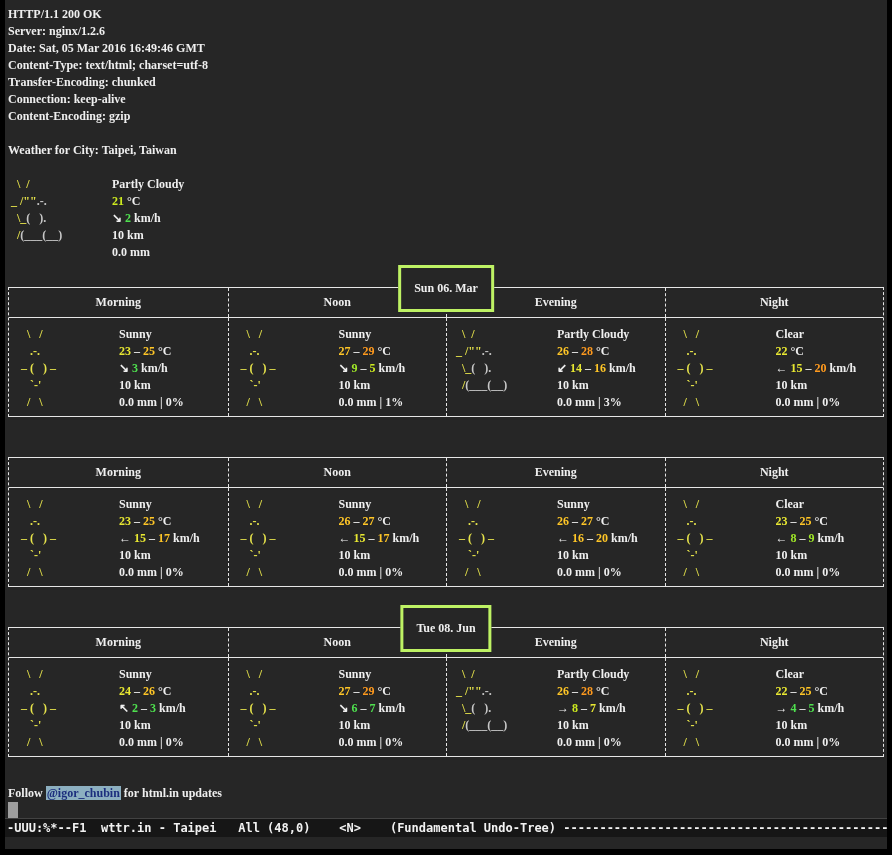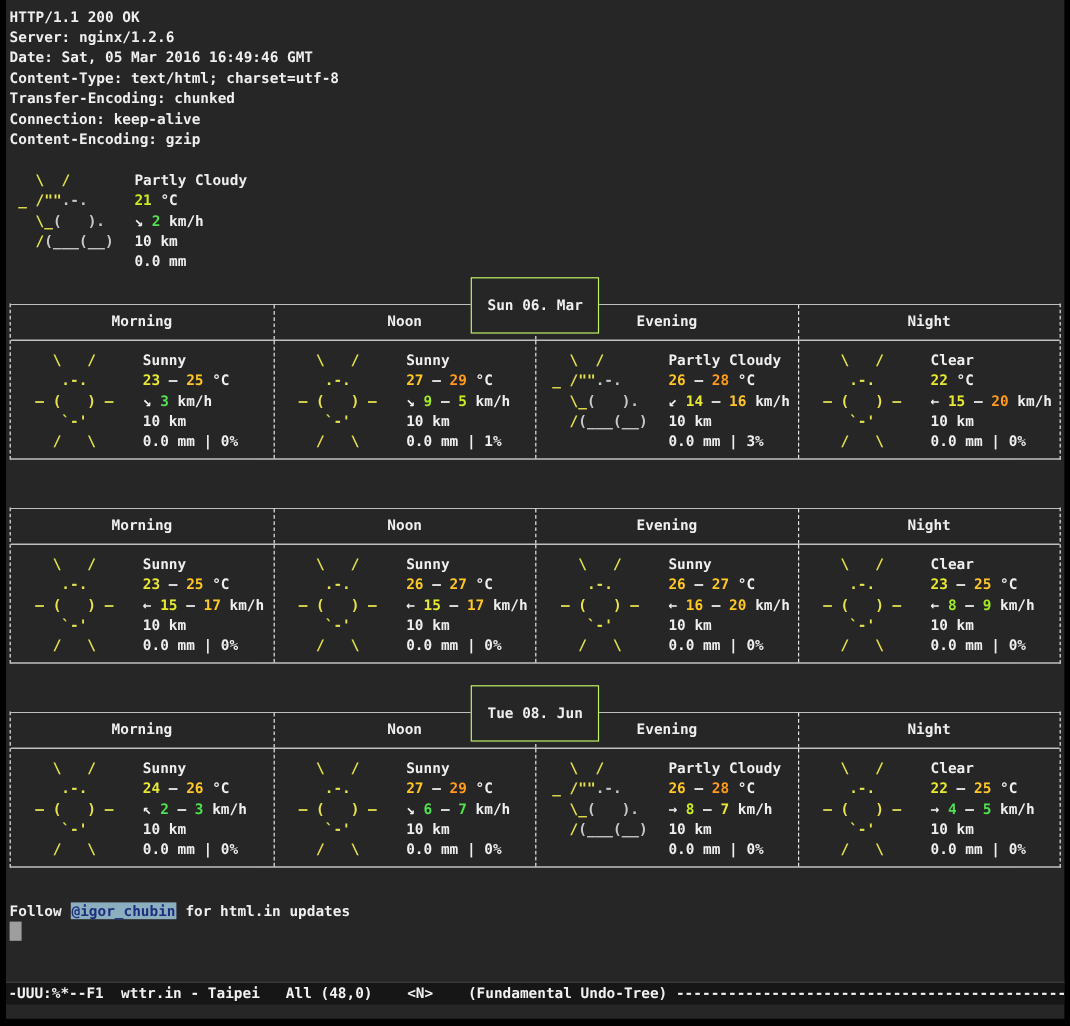--- a/index.html
+++ b/index.html
@@ -2,21 +2,21 @@
 <html><head>
 <meta charset="utf-8">
 <style>
   * { box-sizing: border-box; margin: 0; padding: 0; }
   html,body { width:892px; height:855px; background:#000; overflow:hidden; }
   .terminal {
     position:absolute; left:5px; top:0; width:882px; height:849px;
     background:#262626; color:#efefef;
     font:700 12px/17px "DejaVu Sans Mono","Liberation Mono",monospace;
   }
-  .content { padding:6px 0 0 3px; }
+  .content { padding:6px 0 0 3px;font-family:Liberation Serif, serif; }
   pre, .tl, .line { font:inherit; white-space:pre; }
   .line { height:17px; }
   .tl { height:17px; }
   .loc { margin-top:17px; }
   .current { margin-top:17px; display:flex; align-items:flex-start; }
   .current .icon { width:104px; }
   .day { position:relative; margin-top:26px; width:876px; }
   .day + .day { margin-top:40px; }
   .dtable {
     border:1px solid #e6e6e6;
@@ -25,21 +25,21 @@
   }
   .dhead { display:grid; grid-template-columns:repeat(4,1fr); border-bottom:1px solid #e6e6e6; height:30px; }
   .dheadcell { display:flex; align-items:center; justify-content:center; }
   .dheadcell + .dheadcell { border-left:1px dashed #e6e6e6; }
   .dbody { display:grid; grid-template-columns:repeat(4,1fr); }
   .dcell { padding:8px 2px 5px 6px; display:flex; align-items:flex-start; overflow:hidden; }
   .dcell + .dcell { border-left:1px dashed #e6e6e6; }
   .dcell .icon { width:104px; flex:none; }
   .daybox {
     position:absolute; top:-22px; left:50%; transform:translateX(-50%);
-    height:47px; background:#262626; border:1px solid #bef264;
+    height:47px; background:#262626; border:3px solid #bef264;
     display:flex; align-items:center; padding:0 13px; z-index:3; white-space:pre;
   }
   .footer { margin-top:28px; white-space:pre; }
   .link { padding:0 1px; }
   .cursorline { height:17px; margin-top:0; }
   .cursor { display:inline-block; width:10px; height:16px; background:#9e9e9e; }
   .modeline {
     position:absolute; left:0; right:0; bottom:12px; height:19px;
     background:#161616; border-top:1px solid #424242;
     display:flex; align-items:center; padding-left:2px;
@@ -53,20 +53,21 @@
   <div class="content">
 
     <pre>HTTP/1.1 200 OK
 Server: nginx/1.2.6
 Date: Sat, 05 Mar 2016 16:49:46 GMT
 Content-Type: text/html; charset=utf-8
 Transfer-Encoding: chunked
 Connection: keep-alive
 Content-Encoding: gzip</pre>
 
+    <div class="line loc">Weather for City: Taipei, Taiwan</div>
 
     <div class="current">
       <pre class="icon"><span style="color: rgb(230, 227, 75);">   \  /</span>
 <span style="color: rgb(230, 227, 75);"> _ /""</span><span style="color: rgb(200, 200, 200);">.-.</span>
 <span style="color: rgb(230, 227, 75);">   \_</span><span style="color: rgb(200, 200, 200);">(   ).</span>
 <span style="color: rgb(230, 227, 75);">   /</span><span style="color: rgb(200, 200, 200);">(___(__)</span></pre>
       <div class="lines">
           <div class="tl"><span style="color: rgb(239, 239, 239);">Partly Cloudy</span></div>
           <div class="tl"><span style="color: rgb(205, 234, 31);">21</span><span style="color: rgb(239, 239, 239);"> °C</span></div>
           <div class="tl"><span style="color: rgb(239, 239, 239);">↘ </span><span style="color: rgb(79, 225, 79);">2</span><span style="color: rgb(239, 239, 239);"> km/h</span></div>

